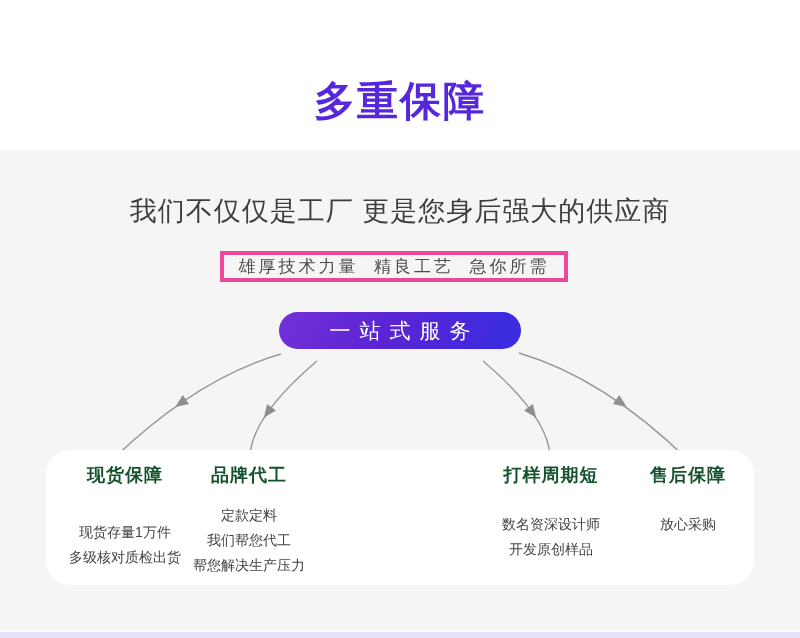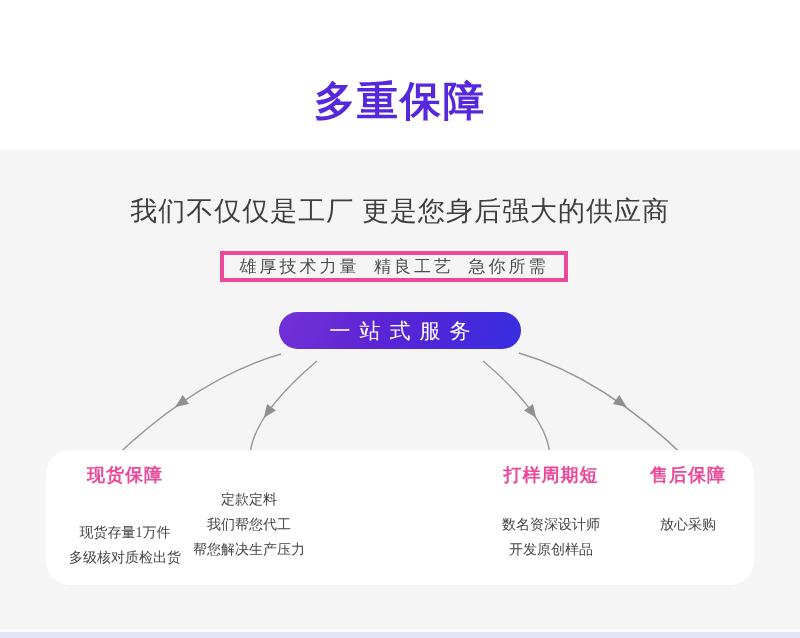--- a/index.html
+++ b/index.html
@@ -1,20 +1,20 @@
 <!DOCTYPE html>
 <html><head>
 <meta charset="utf-8">
 <style>
   * { margin:0; padding:0; box-sizing:border-box; }
   html,body { background:#ffffff; }
   .page {
     position:relative; width:800px; height:638px; overflow:hidden;
     background:#ffffff;
-    font-family:Liberation Serif, serif;
+    font-family:Liberation Sans, sans-serif;
   }
   .page-title {
     position:absolute; top:74px; left:0; width:800px;
     text-align:center; font-size:41px; font-weight:bold;
     color:#5627dd; letter-spacing:2px;
   }
   .gray-section {
     position:absolute; top:150px; left:0; width:800px; height:488px;
     background:#f5f5f6;
   }
@@ -40,25 +40,25 @@
     color:#ffffff; font-size:21px; letter-spacing:9px; text-indent:9px;
     white-space:nowrap;
   }
   .arrows-svg { position:absolute; top:340px; left:0; }
   .features-card {
     position:absolute; top:450px; left:46px; width:708px; height:135px;
     background:#ffffff; border-radius:24px;
   }
   .feature-col { position:absolute; top:463px; text-align:center; width:170px; }
   .feature-col h3 {
-    font-size:18px; font-weight:bold; color:#ec4899; letter-spacing:1px;
+    font-size:18px; font-weight:bold; color:#14532d; letter-spacing:1px;
   }
   .feature-col .body { margin-top:25px; }
   .feature-col.c1 .body { margin-top:33px; }
-  .feature-col.c2 .body { margin-top:24px; }
+  .feature-col.c2 .body { margin-top:16px; }
   .feature-col .body div {
     font-size:14px; color:#434343; line-height:25px; white-space:nowrap;
   }
   .c1 { left:40px; }
   .c2 { left:164px; }
   .c3 { left:466px; }
   .c4 { left:603px; }
   .strip-light { position:absolute; top:629px; left:0; width:800px; height:3px; background:#fbfbfe; }
   .strip-lavender { position:absolute; top:632px; left:0; width:800px; height:6px; background:#e3e2f6; }
 </style>
@@ -100,20 +100,21 @@
 
   <div class="feature-col c1">
     <h3>现货保障</h3>
     <div class="body">
       <div>现货存量1万件</div>
       <div>多级核对质检出货</div>
     </div>
   </div>
 
   <div class="feature-col c2">
+    <h3>品牌代工</h3>
     <div class="body">
       <div>定款定料</div>
       <div>我们帮您代工</div>
       <div>帮您解决生产压力</div>
     </div>
   </div>
 
   <div class="feature-col c3">
     <h3>打样周期短</h3>
     <div class="body">

